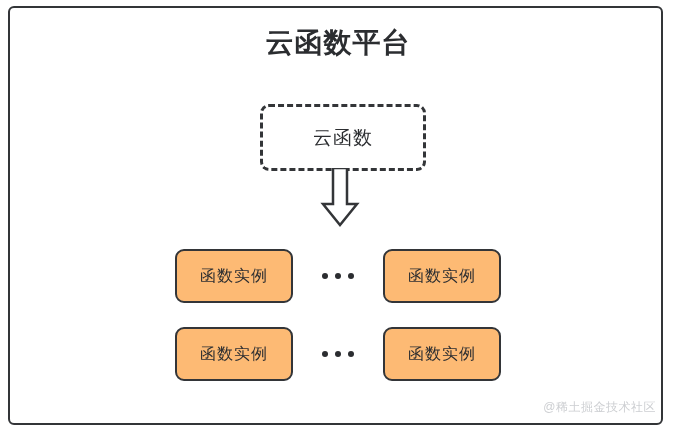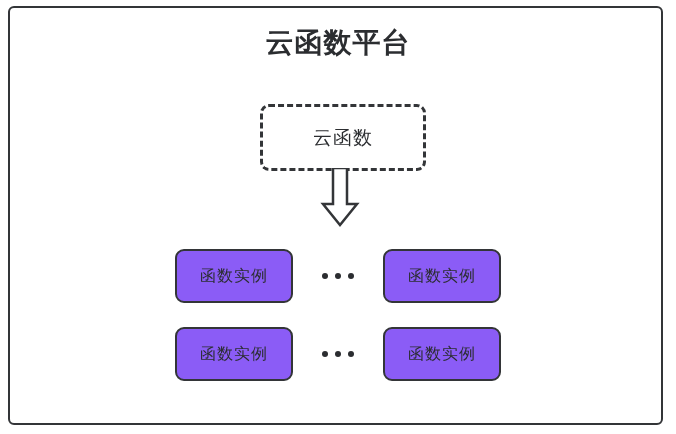--- a/index.html
+++ b/index.html
@@ -84,21 +84,21 @@
   }
   .instance-row.row-1 { top: 249px; }
   .instance-row.row-2 { top: 327px; }
 
   .instance-box {
     width: 118px;
     height: 54px;
     box-sizing: border-box;
     border: 2.5px solid #333538;
     border-radius: 9px;
-    background: #8b5cf6;
+    background: #fdba74;
     display: flex;
     align-items: center;
     justify-content: center;
   }
   .instance-label {
     font-size: 16px;
     color: #2b2d30;
     letter-spacing: 1px;
   }
   .ellipsis-dots {
@@ -165,14 +165,15 @@
     <div class="ellipsis-dots">
       <span class="dot"></span>
       <span class="dot"></span>
       <span class="dot"></span>
     </div>
     <div class="instance-box">
       <span class="instance-label">函数实例</span>
     </div>
   </div>
 
+  <div class="watermark">@稀土掘金技术社区</div>
 
 </div>
 
 </body></html>

